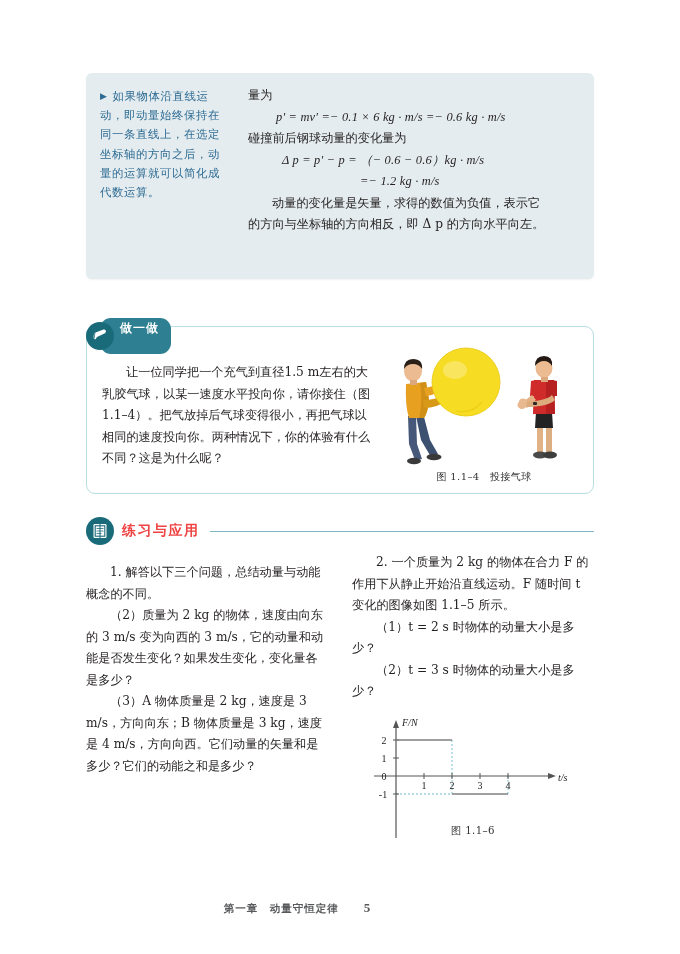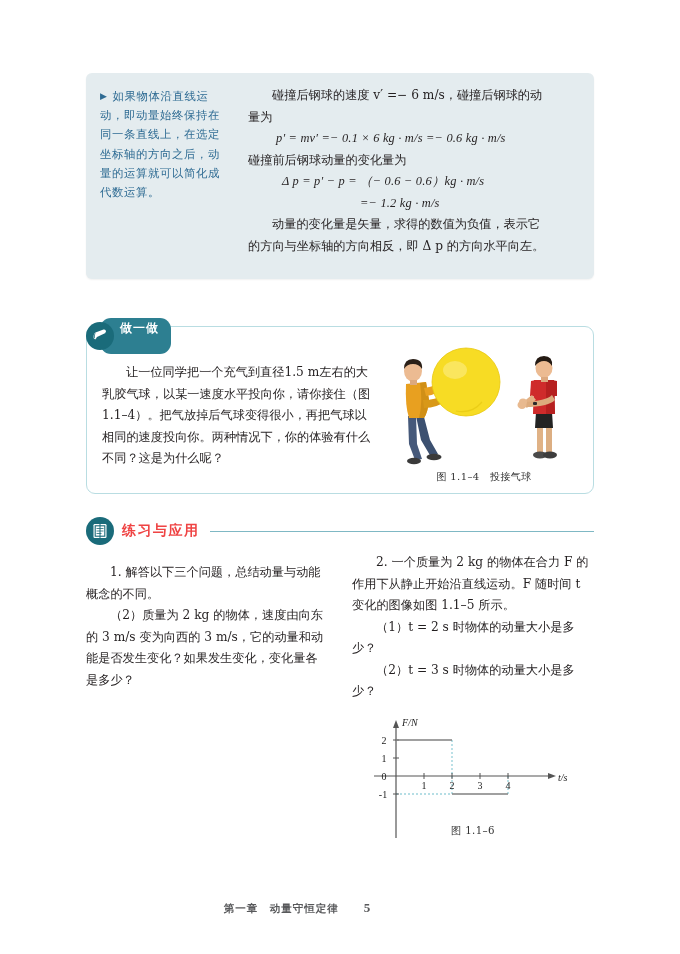--- a/index.html
+++ b/index.html
@@ -262,21 +262,20 @@
 
 <div class="page">
 
   <div class="note-box">
 
     <div class="note-left">
       <span class="arrow">▶</span><span>如果物体沿直线运动，即动量始终保持在同一条直线上，在选定坐标轴的方向之后，动量的运算就可以简化成代数运算。</span>
     </div>
 
     <div class="note-right">
-      <p class="indent">碰撞后钢球的速度 v′ =− 6 m/s，碰撞后钢球的动</p>
       <p>量为</p>
       <p class="formula c1 it">p′ = mv′ =− 0.1 × 6 kg · m/s =− 0.6 kg · m/s</p>
       <p>碰撞前后钢球动量的变化量为</p>
       <p class="formula c2 it">Δ p = p′ − p = （− 0.6 − 0.6）kg · m/s</p>
       <p class="formula c3 it">=− 1.2 kg · m/s</p>
       <p class="indent">动量的变化量是矢量，求得的数值为负值，表示它</p>
       <p>的方向与坐标轴的方向相反，即 Δ p 的方向水平向左。</p>
     </div>
   </div>
 
@@ -371,20 +370,21 @@
       </div>
       <div class="ex-title">练习与应用</div>
       <div class="ex-rule"></div>
     </div>
 
     <div class="ex-cols">
 
       <div class="col col-left">
         <p>1. 解答以下三个问题，总结动量与动能概念的不同。</p>
         <p>（2）质量为 2 kg 的物体，速度由向东的 3 m/s 变为向西的 3 m/s，它的动量和动能是否发生变化？如果发生变化，变化量各是多少？</p>
+        <p>（3）A 物体质量是 2 kg，速度是 3 m/s，方向向东；B 物体质量是 3 kg，速度是 4 m/s，方向向西。它们动量的矢量和是多少？它们的动能之和是多少？</p>
       </div>
 
       <div class="col col-right">
         <p>2. 一个质量为 2 kg 的物体在合力 F 的作用下从静止开始沿直线运动。F 随时间 t 变化的图像如图 1.1–5 所示。</p>
         <p>（1）t = 2 s 时物体的动量大小是多少？</p>
         <p>（2）t = 3 s 时物体的动量大小是多少？</p>
       </div>
 
       <div class="chart-box">
         <svg width="242" height="140" viewBox="0 0 242 140" aria-hidden="true">

